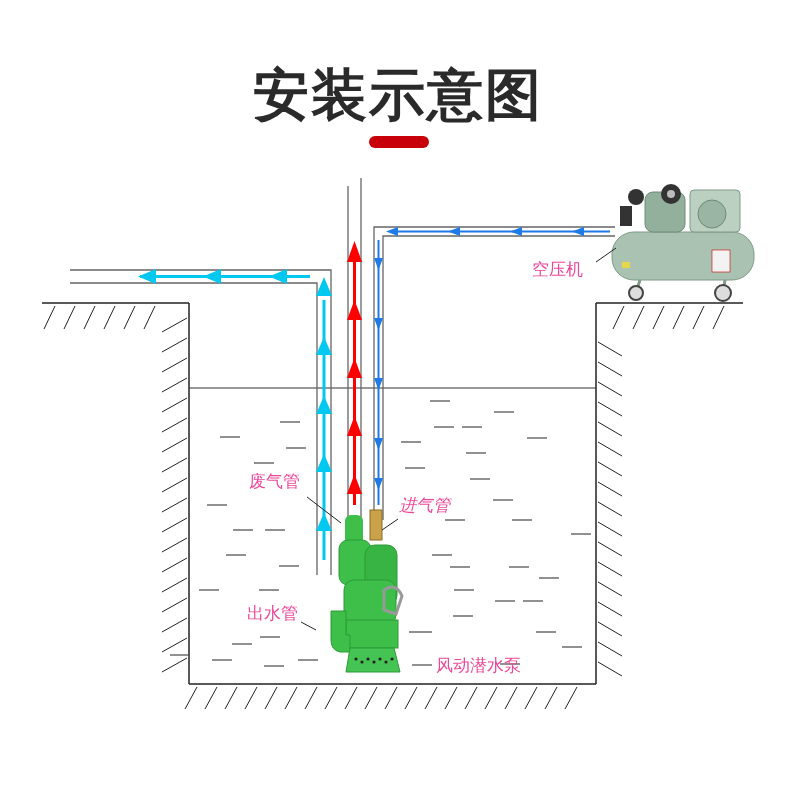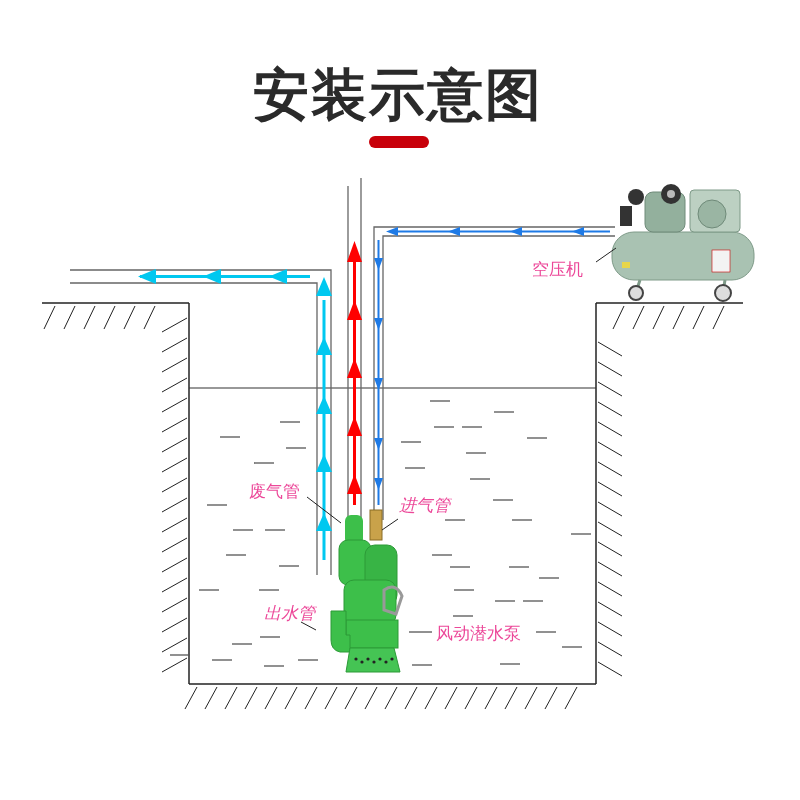--- a/index.html
+++ b/index.html
@@ -252,16 +252,16 @@
 
   <g stroke="#222" stroke-width="1">
     <line x1="307" y1="497" x2="341" y2="523"></line>
     <line x1="398" y1="519" x2="382" y2="530"></line>
     <line x1="301" y1="622" x2="316" y2="630"></line>
     <line x1="409" y1="632" x2="432" y2="632"></line>
   </g>
 </svg>
 
 <div class="label" style="left:532px; top:258px;">空压机</div>
-<div class="label" style="left:249px; top:480px;">废气管</div>
+<div class="label" style="left:249px; top:470px;">废气管</div>
 <div class="label" style="left:399px; top:494px;font-style:italic;">进气管</div>
-<div class="label" style="left:264px; top:602px;font-style:italic;">出水管</div>
-<div class="label" style="left:436px; top:622px;">风动潜水泵</div>
+<div class="label" style="left:247px; top:602px;">出水管</div>
+<div class="label" style="left:436px; top:654px;">风动潜水泵</div>
 
 </body></html>

